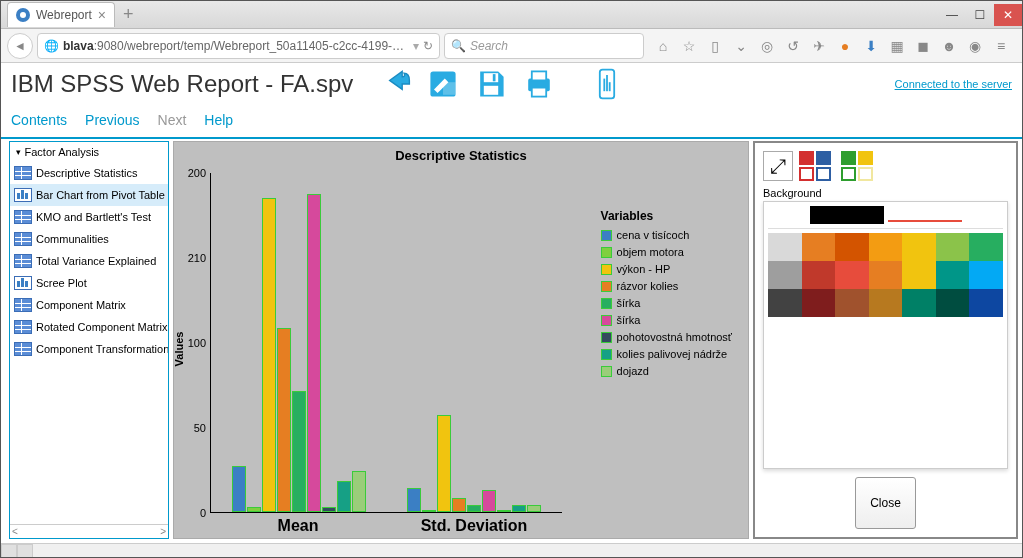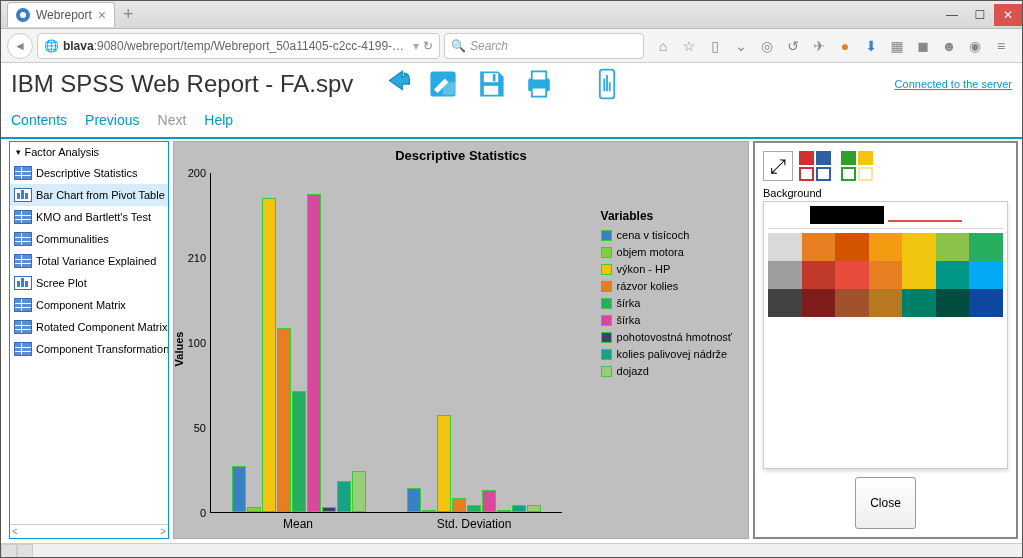--- a/index.html
+++ b/index.html
@@ -63,21 +63,21 @@
   
   .chart-area { flex: 1; background: #bfbfbf; border: 1px solid #aaa; position: relative; padding: 6px; min-width: 0; }
   .chart-title { text-align: center; font-weight: bold; font-size: 13px; color: #000; }
   .chart-body { position: relative; height: 340px; margin-top: 10px; display: flex; }
   .y-axis { width: 30px; position: relative; }
   .y-label { position: absolute; left: -18px; top: 50%; transform: rotate(-90deg); font-size: 11px; font-weight: bold; }
   .y-tick { position: absolute; right: 4px; font-size: 11px; text-align: right; width: 24px; }
   .plot { flex: 1; border-left: 1px solid #000; border-bottom: 1px solid #000; position: relative; display: flex; }
   .group { flex: 1; display: flex; align-items: flex-end; justify-content: center; gap: 1px; padding: 0 4px; }
   .bar { width: 14px; border: 1px solid #3acb3a; }
-  .x-labels { display: flex; margin-left: 30px; margin-right: 180px; font-size: 12px; font-weight: normal; }
+  .x-labels { display: flex; margin-left: 30px; margin-right: 180px; font-size: 16px; font-weight: bold; }
   .x-label { flex: 1; text-align: center; padding-top: 4px; }
   .x-title { text-align: center; font-size: 11px; font-weight: bold; margin-left: -150px; margin-top: 19px; }
   
   .legend { position: absolute; right: 10px; top: 36px; font-size: 11px; }
   .legend-title { font-weight: bold; margin-bottom: 6px; font-size: 12px; }
   .legend-item { display: flex; align-items: center; gap: 5px; margin-bottom: 5px; }
   .legend-sw { width: 11px; height: 11px; border: 1px solid #3acb3a; }
   
   .props { width: 265px; border: 2px solid #888; background: #fff; padding: 8px; font-size: 11px; display: flex; flex-direction: column; }
   .props-top { display: flex; gap: 6px; align-items: center; margin-bottom: 6px; }

